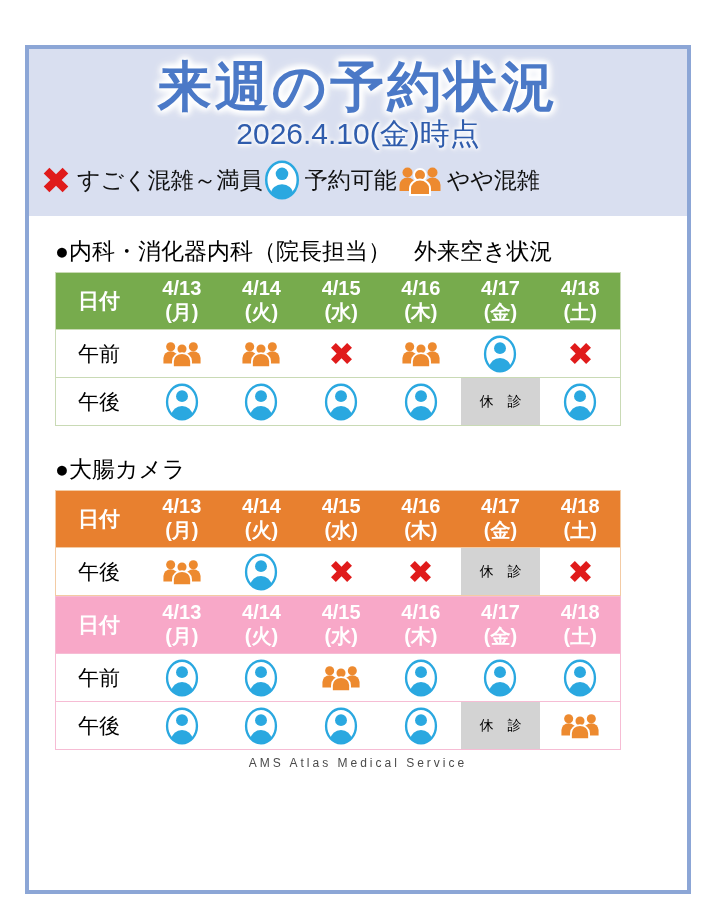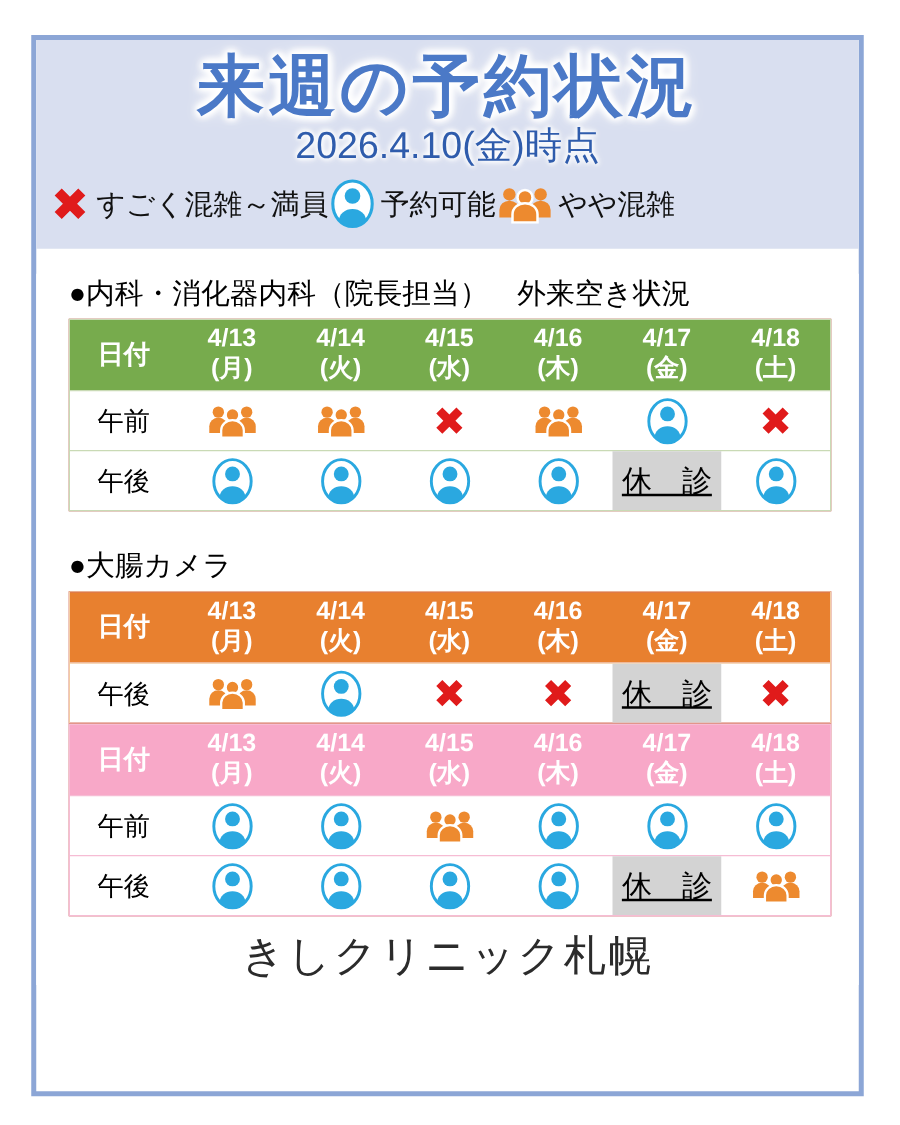--- a/index.html
+++ b/index.html
@@ -1,45 +1,45 @@
 <!DOCTYPE html>
 <html style="--panel-border: #8CA6D6; --hero-bg: #D9DFF0; --title-color: #4B79C7; --subtitle-color: #2F5CAC; --status-full: #E01B1B; --status-busy: #ED8A2F; --status-open: #2AA8E0; --closed-bg: #D3D3D3; --logo-sky: #B9D3EA; --logo-green: #2E8B4A; --logo-band: #1E5C9E;"><head>
 <meta charset="utf-8">
 <style>
   * { margin:0; padding:0; box-sizing:border-box; }
   html,body { width:720px; height:900px; background:#ffffff; overflow:hidden;
     font-family:"Liberation Sans","DejaVu Sans",sans-serif; }
-  .panel { position:absolute; left:25px; top:28px; width:666px; height:849px;
+  .panel { position:absolute; left:25px; top:45px; width:666px; height:849px;
     border:4px solid var(--panel-border,#8CA6D6); background:#ffffff; }
   .hero { background:var(--hero-bg,#D9DFF0); height:167px; text-align:center; padding-top:6px; }
   .title { font-size:54px; font-weight:bold; color:var(--title-color,#4B79C7);
     letter-spacing:3px; line-height:62px;
     text-shadow:0 0 4px #fff,0 0 8px #fff,0 0 14px #fff,2px 2px 6px #fff,-2px -2px 6px #fff,2px -2px 6px #fff,-2px 2px 6px #fff; }
   .subtitle { font-size:30px; font-weight:normal; color:var(--subtitle-color,#2F5CAC);
     line-height:34px; text-shadow:0 0 4px #fff,0 0 8px #fff,1px 1px 4px #fff,-1px -1px 4px #fff; }
   .legend { display:flex; align-items:center; 
     padding:8px 18px 0 10px; }
   .legend-item { display:flex; align-items:center; gap:4px; }
   .legend-label { font-size:23px; color:#111; white-space:nowrap; }
   .st-icon { display:inline-flex; align-items:center; justify-content:center; }
   .content { background:#ffffff; }
   .sec-heading { font-size:23px; color:#000; margin:20px 0 6px 26px; line-height:30px; }
   .sec-heading.later { margin-top:28px; }
-  .stable { width:610px; margin-left:26px; border:1px solid var(--bdr,#ccc); background:#b91c1c; }
+  .stable { width:566px; margin-left:26px; border:1px solid var(--bdr,#ccc); background:#f0abfc; }
   .hrow { display:grid; grid-template-columns:86px repeat(6,1fr);
     background:var(--hdr,#777); color:#fff; font-weight:bold; height:56px; }
   .hcell { display:flex; flex-direction:column; align-items:center; justify-content:center;
     font-size:20px; line-height:1.18; }
   .hcell.datelabel { font-size:21px; }
   .drow { display:grid; grid-template-columns:86px repeat(6,1fr); height:48px;
     border-top:1px solid var(--bdr,#ccc); background:#fff; }
   .dcell { display:flex; align-items:center; justify-content:center; }
   .rowlabel { font-size:21px; color:#000; }
   .dcell.closed { background:var(--closed-bg,#D3D3D3); }
-  .closed-label { font-size:24px; color:#000; white-space:nowrap;text-decoration:underline; }
+  .closed-label { font-size:14px; color:#000; white-space:nowrap; }
   .footer { display:flex; align-items:center; justify-content:center; gap:16px; margin-top:6px; }
   .footer-text { text-align:center; }
   .ams { font-size:12px; letter-spacing:3px; color:#4A4A4A; }
   .clinic-name { font-size:34px; color:#2B2B2B; letter-spacing:2px; margin-top:3px; }
 </style>
 </head>
 <body>
 
 <div class="panel">
   <div class="hero">
@@ -588,17 +588,17 @@
                     <path d="M13 31 v-6.5 a10 9 0 0 1 20 0 V31 z"></path>
                   </g>
                 </svg>
               </span>
             </div>
           </div>
         </div>
       </div>
     <div class="footer">
       <div class="footer-text">
-        <div class="clinic-name">きしクリニック札幌</div>
+        <div class="ams">AMS  Atlas Medical Service</div>
       </div>
     </div>
   </div>
 </div>
 
 </body></html>

